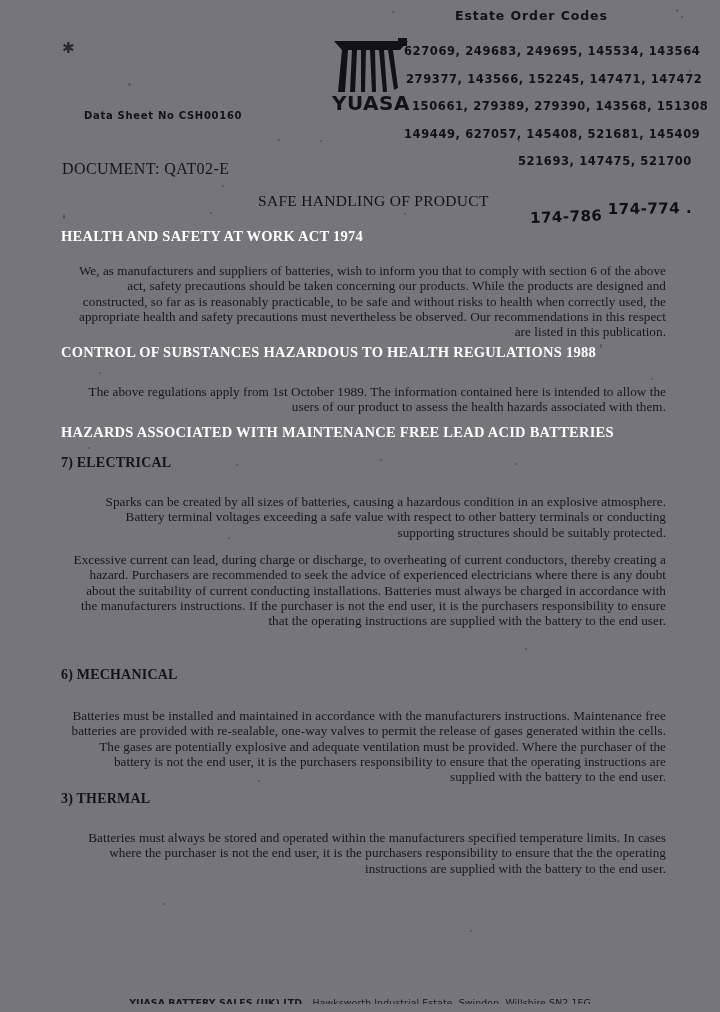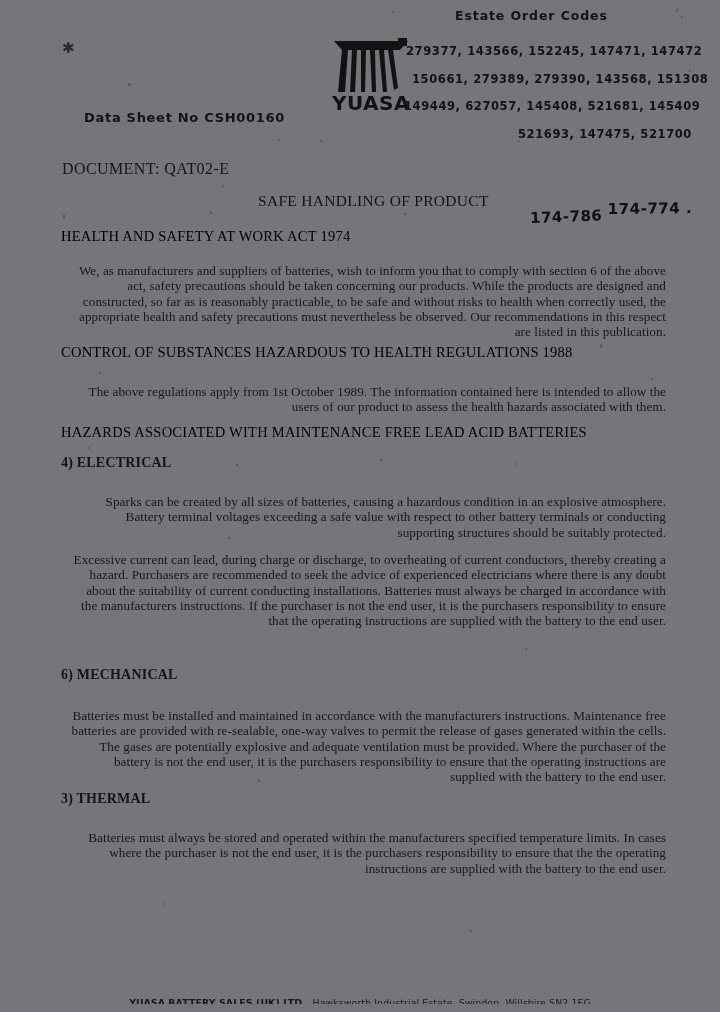--- a/index.html
+++ b/index.html
@@ -84,21 +84,21 @@
   }
   .logo svg { display: block; }
 
   
   .datasheet-no {
     position: absolute;
     left: 84px;
     top: 110px;
     font-family: "DejaVu Sans", sans-serif;
     font-weight: bold;
-    font-size: 13px;
+    font-size: 10px;
     letter-spacing: .7px;
     color: #131316;
     white-space: nowrap;
   }
   .document-no {
     position: absolute;
     left: 62px;
     top: 160px;
     font-family: "Liberation Serif", serif;
     font-size: 16px;
@@ -139,24 +139,24 @@
 
   
   .body-block {
     position: absolute;
     left: 61px;
     width: 598px;
   }
 
   h2.sect {
     font-family: "Liberation Serif", serif;
-    font-weight: normal;
+    font-weight: bold;
     font-size: 14.5px;
     letter-spacing: .25px;
-    color: #000000;
+    color: #ffffff;
     margin: 0;
     white-space: nowrap;
   }
 
   h3.sub {
     font-family: "Liberation Serif", serif;
     font-weight: bold;
     font-size: 14px;
     letter-spacing: .2px;
     color: #131318;
@@ -255,20 +255,21 @@
         <path d="M40 14 L42 56 L46 56 L45 14 Z"></path>
         <path d="M49 14 L53 56 L57 56 L54 14 Z"></path>
         <path d="M58 14 L64 54 L68 52 L63 14 Z"></path>
         <rect x="68" y="2" width="9" height="8"></rect>
       </g>
       <text x="41" y="74" text-anchor="middle" font-family="DejaVu Sans, sans-serif" font-size="20" font-weight="bold" letter-spacing="0.5" fill="#121215">YUASA</text>
     </svg>
   </div>
 
   <div class="codes">
+    <div class="code-row">627069, 249683, 249695, 145534, 143564</div>
     <div class="code-row indent-1">279377, 143566, 152245, 147471, 147472</div>
     <div class="code-row indent-2">150661, 279389, 279390, 143568, 151308</div>
     <div class="code-row indent-3">149449, 627057, 145408, 521681, 145409</div>
     <div class="code-row last">521693, 147475, 521700</div>
   </div>
 
   <div class="datasheet-no">Data Sheet No CSH00160</div>
 
   <div class="document-no">DOCUMENT:  QAT02-E</div>
 
@@ -281,21 +282,21 @@
   <h2 class="sect body-block pos-hswa">HEALTH AND SAFETY AT WORK ACT 1974</h2>
 
   <p class="para body-block pos-p1">We, as manufacturers and suppliers of batteries, wish to inform you that to comply with section 6 of the above act, safety precautions should be taken concerning our products.  While the products are designed and constructed, so far as is reasonably practicable, to be safe and without risks to health when correctly used, the appropriate health and safety precautions must nevertheless be observed.  Our recommendations in this respect are listed in this publication.</p>
 
   <h2 class="sect body-block pos-coshh">CONTROL OF SUBSTANCES HAZARDOUS TO HEALTH REGULATIONS 1988</h2>
 
   <p class="para body-block pos-p2">The above regulations apply from 1st October 1989.  The information contained here is intended to allow the users of our product to assess the health hazards associated with them.</p>
 
   <h2 class="sect body-block pos-hazards">HAZARDS ASSOCIATED WITH MAINTENANCE FREE LEAD ACID BATTERIES</h2>
 
-  <h3 class="sub body-block pos-elec">4) ELECTRICAL</h3>
+  <h3 class="sub body-block pos-elec">7) ELECTRICAL</h3>
 
   <p class="para body-block pos-p3">Sparks can be created by all sizes of batteries, causing a hazardous condition in an explosive atmosphere.  Battery terminal voltages exceeding a safe value with respect to other battery terminals or conducting supporting structures should be suitably protected.</p>
 
   <p class="para body-block pos-p4">Excessive current can lead, during charge or discharge, to overheating of current conductors, thereby creating a hazard.  Purchasers are recommended to seek the advice of experienced electricians where there is any doubt about the suitability of current conducting installations.  Batteries must always be charged in accordance with the manufacturers instructions.  If the purchaser is not the end user, it is the purchasers responsibility to ensure that the operating instructions are supplied with the battery to the end user.</p>
 
   <h3 class="sub body-block pos-mech">6) MECHANICAL</h3>
 
   <p class="para body-block pos-p5">Batteries must be installed and maintained in accordance with the manufacturers instructions.  Maintenance free batteries are provided with re-sealable, one-way valves to permit the release of gases generated within the cells.  The gases are potentially explosive and adequate ventilation must be provided.  Where the purchaser of the battery is not the end user, it is the purchasers responsibility to ensure that the operating instructions are supplied with the battery to the end user.</p>
 
   <h3 class="sub body-block pos-therm">3) THERMAL</h3>

